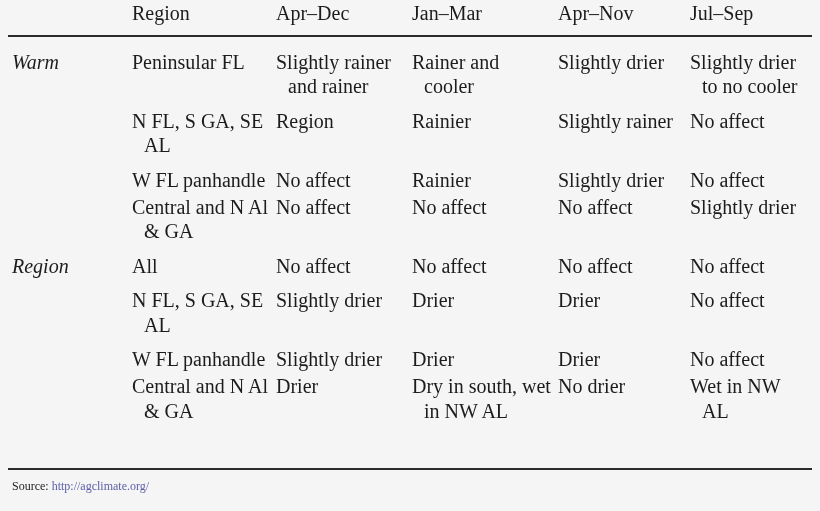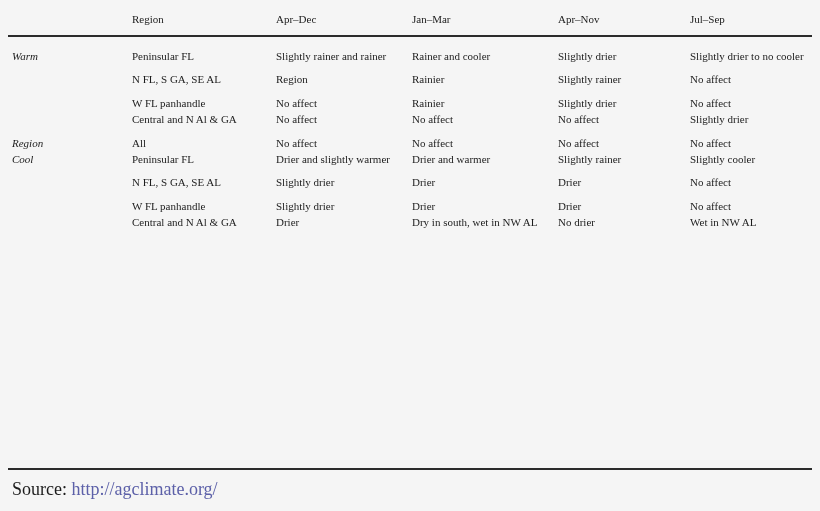--- a/index.html
+++ b/index.html
@@ -21,21 +21,21 @@
     height: 511px;
     box-sizing: border-box;
     padding: 0;
   }
 
   table.climate-table {
     width: 804px;
     margin: 0 8px;
     border-collapse: collapse;
     table-layout: fixed;
-    font-size: 11px;
+    font-size: 20px;
   }
 
   
   col.c-phase  { width: 124px; }
   col.c-region { width: 144px; }
   col.c-od     { width: 136px; }
   col.c-jm     { width: 146px; }
   col.c-aj     { width: 132px; }
   col.c-js     { width: 122px; }
 
@@ -84,21 +84,21 @@
     left: 8px;
     right: 8px;
     top: 468px;
     height: 0;
     border-top: 2.6px solid #2b2b2b;
   }
   .source-line {
     position: absolute;
     left: 12px;
     top: 479px;
-    font-size: 18px;
+    font-size: 12px;
     line-height: 1.2;
     white-space: nowrap;
   }
   .source-label { color: #1c1c1c; }
   .source-link {
     color: #5c60a8;
     text-decoration: none;
     cursor: pointer;
   }
 </style>
@@ -240,40 +240,20 @@
             <span class="cell">No affect</span>
           </td>
         <td>
             <span class="cell">No affect</span>
           </td>
         <td>
             <span class="cell">No affect</span>
           </td>
       </tr>
 
-      <tr class="tight">
-        <td>
-            <span class="cell">Cool</span>
-          </td>
-        <td>
-            <span class="cell">Peninsular FL</span>
-          </td>
-        <td>
-            <span class="cell">Drier and slightly warmer</span>
-          </td>
-        <td>
-            <span class="cell">Drier and warmer</span>
-          </td>
-        <td>
-            <span class="cell">Slightly rainer</span>
-          </td>
-        <td>
-            <span class="cell">Slightly cooler</span>
-          </td>
-      </tr>
 
       <tr class="std">
         <td>
             <span class="cell"></span>
           </td>
         <td>
             <span class="cell">N FL, S GA, SE AL</span>
           </td>
         <td>
             <span class="cell">Slightly drier</span>

